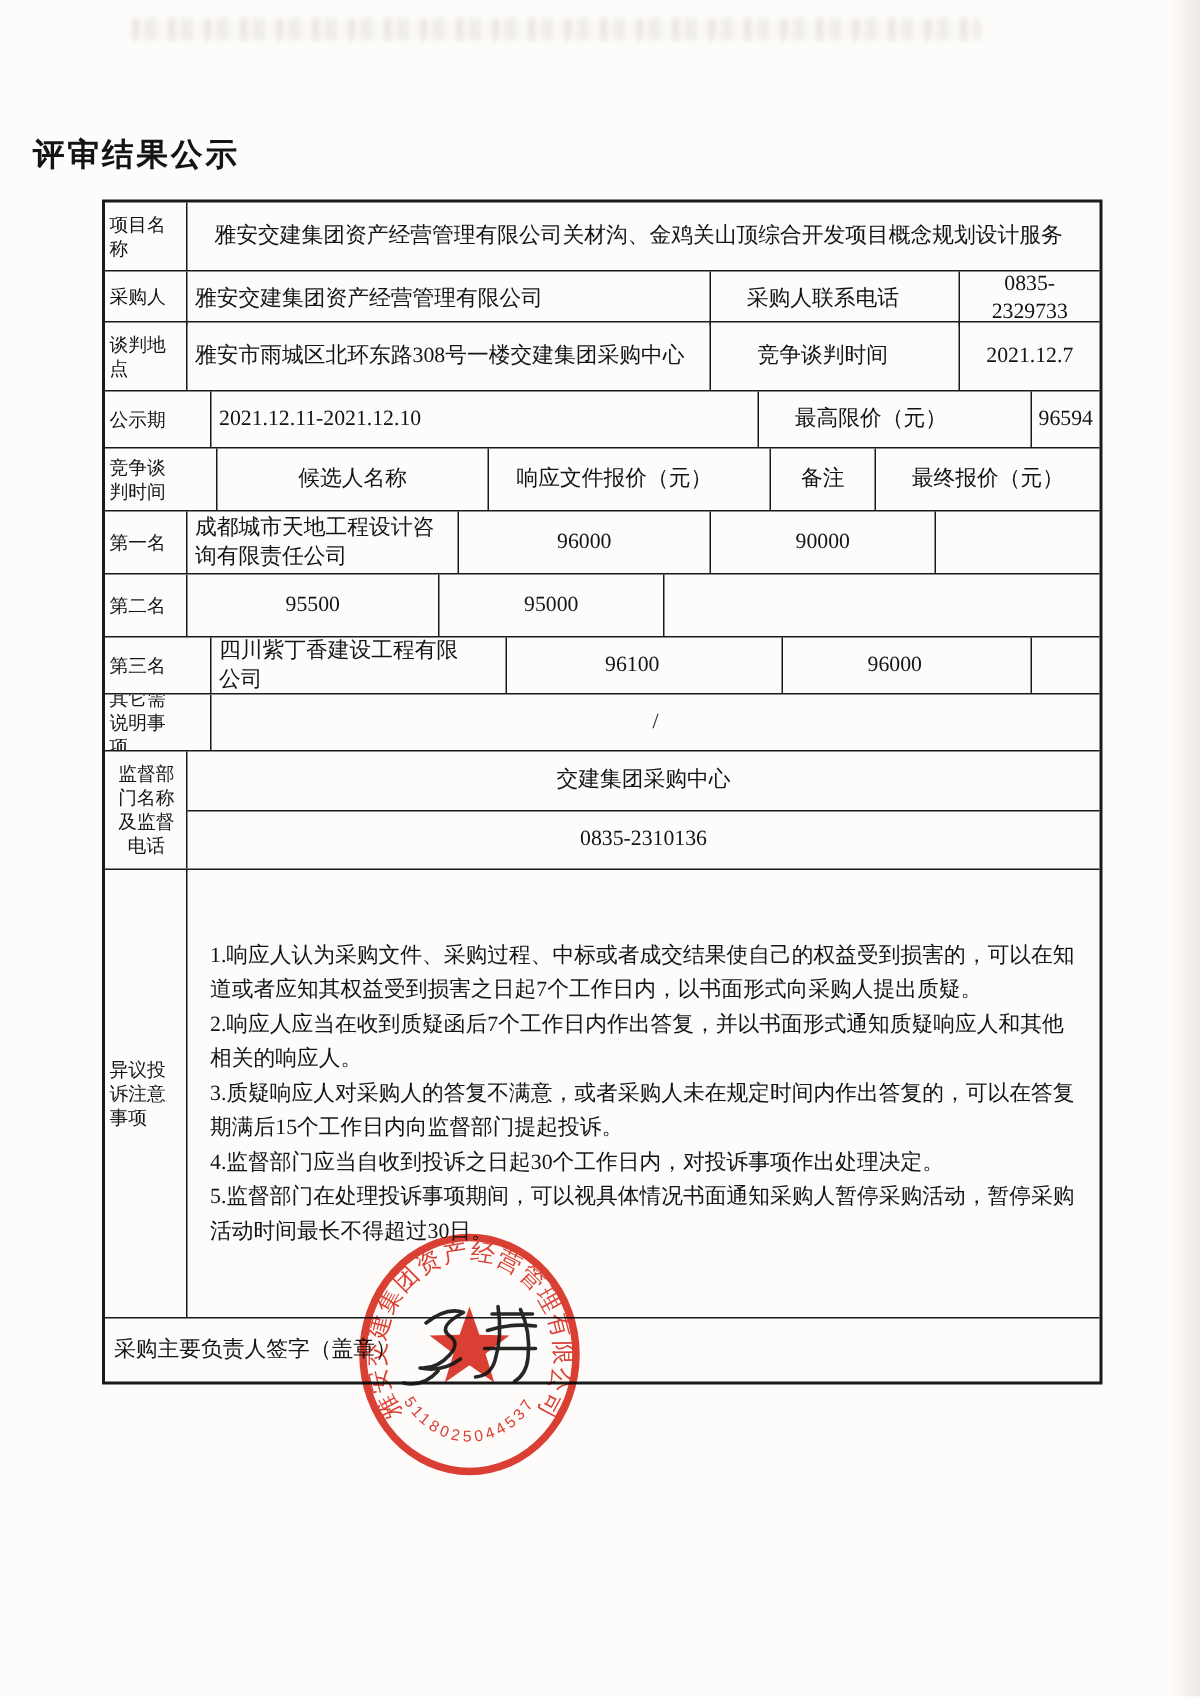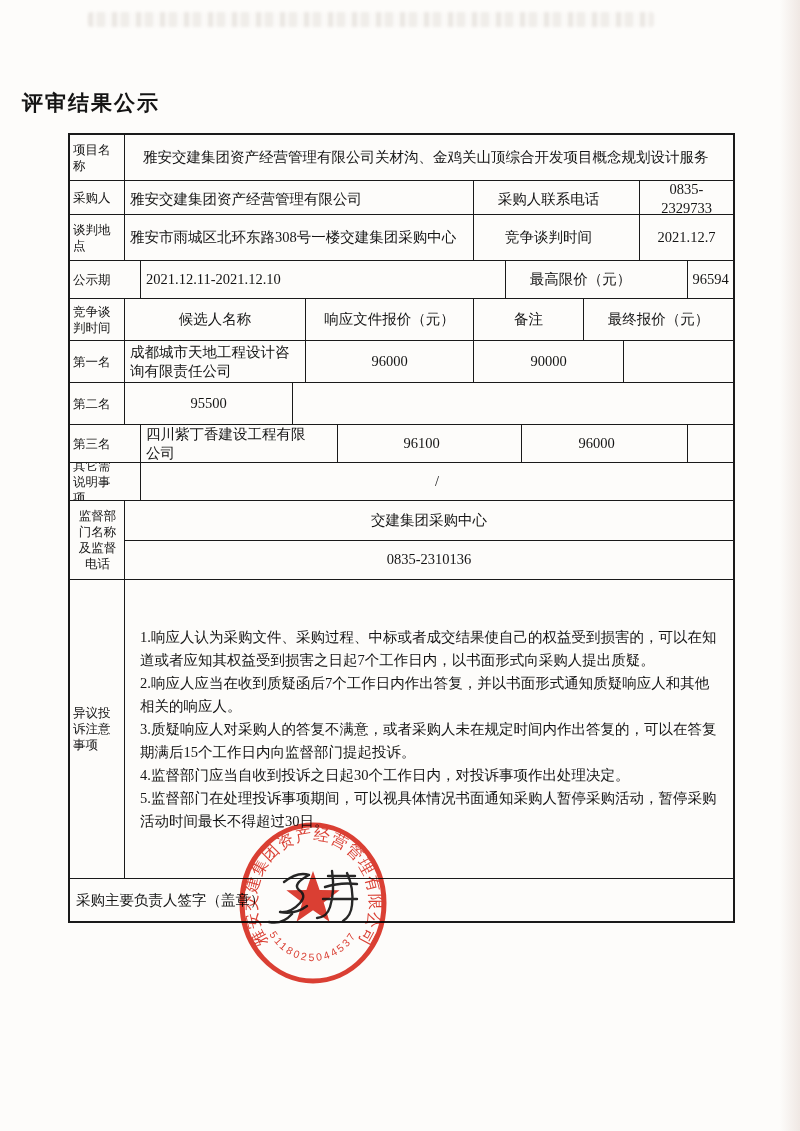--- a/index.html
+++ b/index.html
@@ -42,21 +42,21 @@
   .lab.ctr{justify-content:center;text-align:center;}
   .c-name{width:181px;}
   .c-bid{width:168px;justify-content:center;text-align:center;}
   .c-final{width:150px;justify-content:center;text-align:center;}
   .c-remark{flex:1;}
   .c-val{width:349px;}
   .c-mid{width:150px;justify-content:center;text-align:center;}
   .c-right{flex:1;justify-content:center;text-align:center;margin-left:16px;}
   .c-rest{flex:1;}
   .c-rest.ctr{justify-content:center;text-align:center;}
-  .hctr{justify-content:center;text-align:center;}
+  .hctr{justify-content:center;text-align:center;margin-left:20px;}
   .h45{height:45px;} .h34{height:34px;} .h46{height:46px;} .h38{height:38px;gap:16px;}
   .h42{height:42px;} .h79{height:79px;} .h299{height:299px;} .h43{height:43px;}
   .wrapblock{display:block;align-self:center;width:100%;}
   .indent1{text-indent:0.9em;}
   .sup-stack{flex:1;display:flex;flex-direction:column;padding:0;border-left:1.5px solid #1a1a1a;box-sizing:border-box;}
   .sup-cell{flex:1;display:flex;align-items:center;justify-content:center;text-align:left;box-sizing:border-box;}
   .sup-cell + .sup-cell{border-top:1.5px solid #1a1a1a;}
   .obj-content{flex:1;display:flex;flex-direction:column;justify-content:center;border-left:1.5px solid #1a1a1a;padding:6px 15px;box-sizing:border-box;}
   .obj-line{font-size:14.5px;line-height:23px;}
   .sig-row .td{padding-left:6px;}
@@ -120,20 +120,21 @@
     <div class="td lab nol">第一名</div>
     <div class="td c-name">成都城市天地工程设计咨询有限责任公司</div>
     <div class="td c-bid">96000</div>
     <div class="td c-final">90000</div>
     <div class="td c-remark"></div>
   </div>
 
   <div class="tr h42">
     <div class="td lab nol">第二名</div>
     <div class="td c-bid">95500</div>
+    <div class="td c-final">95000</div>
     <div class="td c-remark"></div>
   </div>
 
   <div class="tr h38">
     <div class="td lab nol">第三名</div>
     <div class="td c-name">四川紫丁香建设工程有限公司</div>
     <div class="td c-bid">96100</div>
     <div class="td c-final">96000</div>
     <div class="td c-remark"></div>
   </div>

